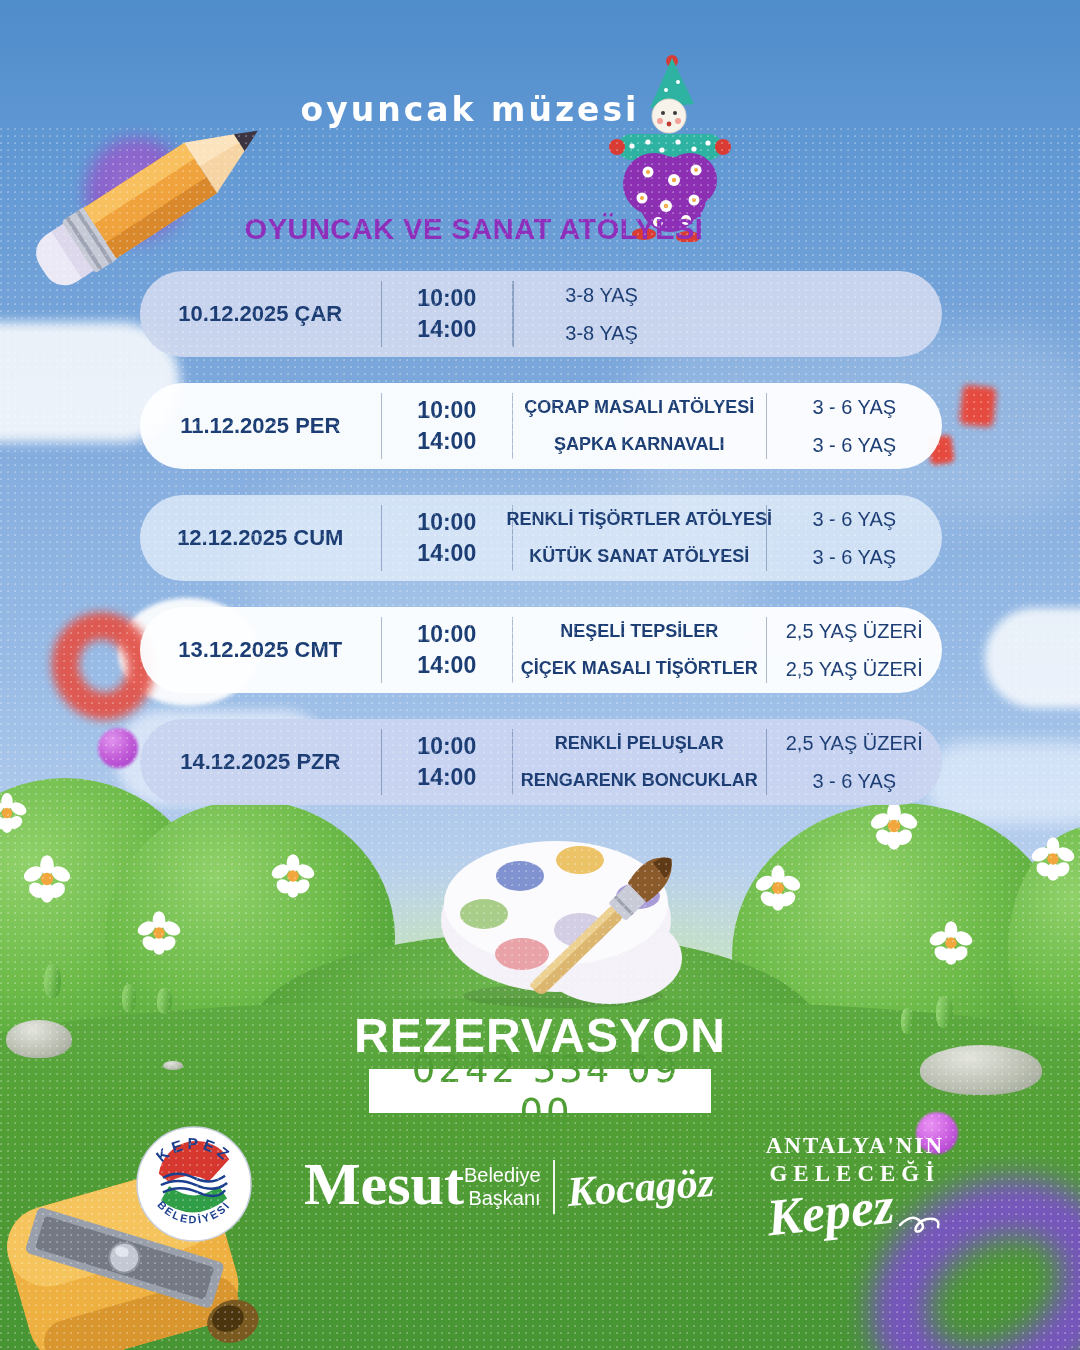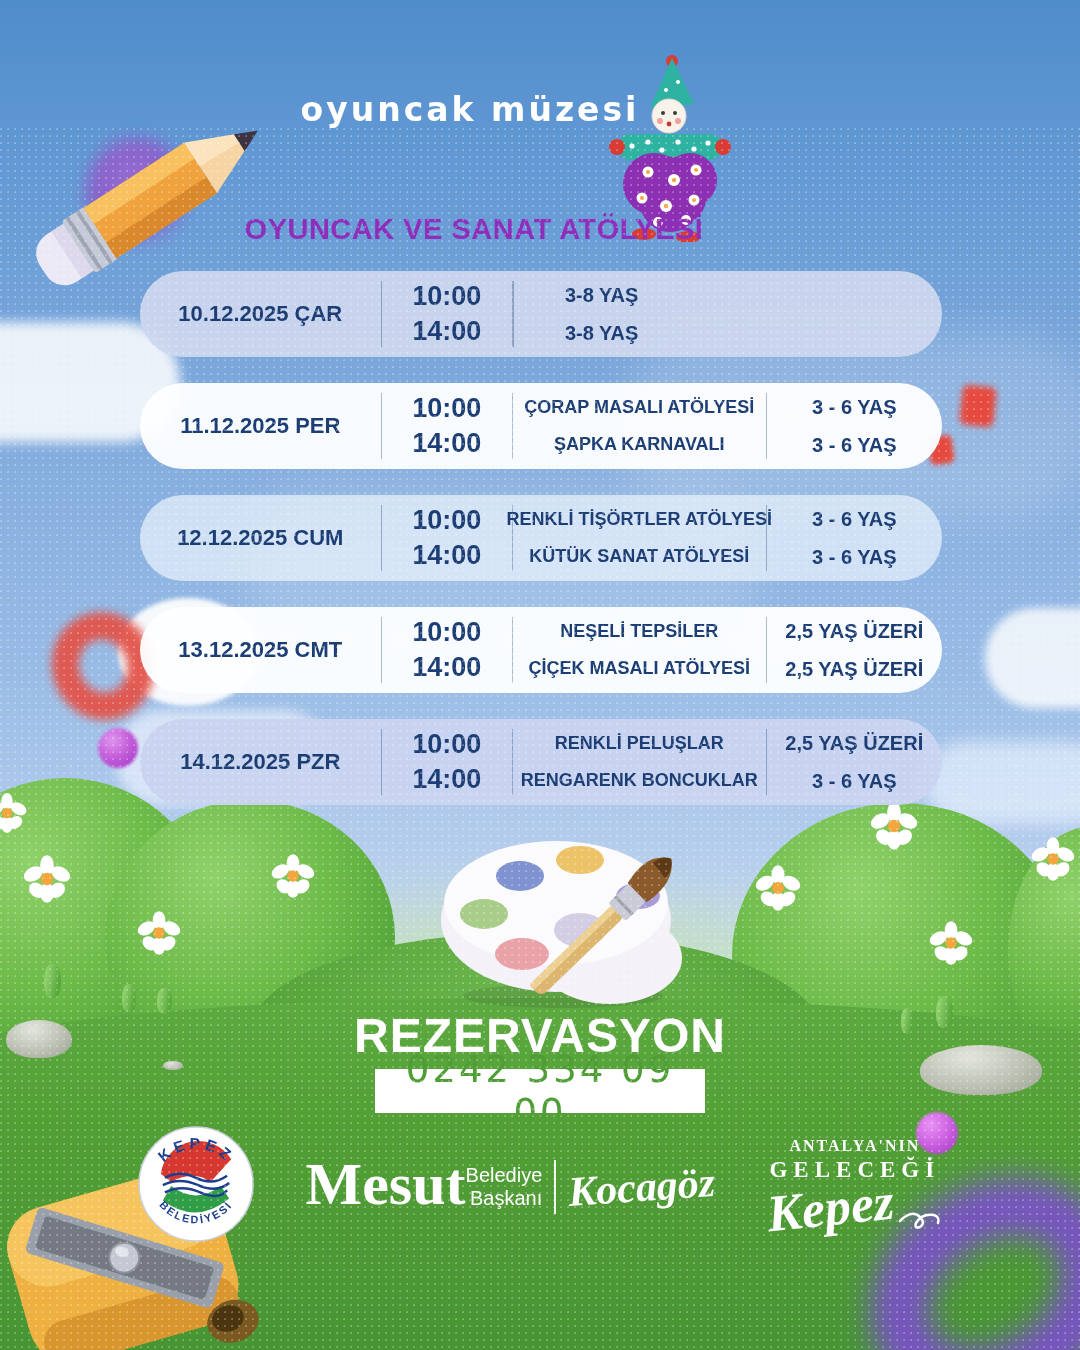--- a/index.html
+++ b/index.html
@@ -65,38 +65,38 @@
   
   .sched{left:140px;top:271px;width:802px;z-index:10;display:flex;flex-direction:column;gap:26px;}
   .row{height:86px;border-radius:46px;display:flex;align-items:center;color:#1c3e74;}
   .row.r1{background:rgba(204,215,238,.95);}
   .row.r2{background:rgba(253,254,255,.96);}
   .row.r3{background:rgba(234,242,252,.72);}
   .row.r4{background:rgba(253,254,255,.96);}
   .row.r5{background:rgba(200,212,239,.97);}
   .cell{display:flex;flex-direction:column;justify-content:center;align-items:center;height:66px;box-sizing:border-box;}
   .cell.date{width:30%;font-size:22px;font-weight:700;}
-  .cell.time{width:16.5%;font-size:27px;font-weight:700;gap:4px;border-left:1.5px solid rgba(28,62,116,.35);border-right:1.5px solid rgba(28,62,116,.35);}
+  .cell.time{width:16.5%;font-size:23px;font-weight:700;gap:4px;border-left:1.5px solid rgba(28,62,116,.35);border-right:1.5px solid rgba(28,62,116,.35);}
   .cell.act {width:31.5%;font-size:18px;font-weight:700;gap:16px;white-space:nowrap;}
-  .cell.age {width:22%;font-size:20px;font-weight:700;gap:15px;border-left:1.5px solid rgba(28,62,116,.35);}
+  .cell.age {width:22%;font-size:20px;font-weight:400;gap:15px;border-left:1.5px solid rgba(28,62,116,.35);}
   
   .resv{left:0;top:1008px;width:1080px;text-align:center;z-index:10;}
   .resv-label{font-size:48px;font-weight:800;color:#fff;letter-spacing:1px;}
   .resv-phone{margin:6px auto 0;width:330px;height:44px;background:#fff;display:flex;align-items:center;justify-content:center;
-    font-size:37px;font-weight:400;color:#4f9e35;letter-spacing:3px;font-family:"DejaVu Sans",sans-serif;}
+    font-size:37px;font-weight:400;color:#4f9e35;letter-spacing:3px;font-family:"DejaVu Sans",sans-serif;padding-left:12px;}
   
   .footer{left:0;top:1126px;width:1080px;z-index:10;display:flex;justify-content:center;align-items:center;gap:52px;color:#fff;}
   .mayor{display:flex;flex-direction:row;align-items:flex-end;}
   .mayor-first{font-family:"Liberation Serif",serif;font-size:60px;font-weight:700;line-height:1;}
   .mayor-sub{display:flex;align-items:center;gap:12px;margin-top:6px;}
   .mayor-title{text-align:right;font-size:20px;line-height:1.15;font-weight:400;}
   .mayor-div{width:2px;height:54px;background:rgba(255,255,255,.9);}
   .mayor-last{font-family:"Liberation Serif",serif;font-style:italic;font-size:42px;font-weight:700;transform:rotate(-4deg);}
   .slogan{display:flex;flex-direction:column;align-items:center;}
-  .slogan-l1{font-family:"Liberation Serif",serif;font-size:16px;letter-spacing:2px;font-weight:600;}
+  .slogan-l1{font-family:"Liberation Serif",serif;font-size:23px;letter-spacing:2px;font-weight:600;}
   .slogan-l2{font-family:"Liberation Serif",serif;font-size:23px;letter-spacing:6px;font-weight:600;margin-top:2px;}
   .slogan-sig{display:flex;align-items:flex-end;gap:4px;margin-top:2px;}
   .slogan-sig-text{font-family:"Liberation Serif",serif;font-style:italic;font-size:52px;font-weight:700;transform:rotate(-6deg);line-height:.9;}
   .daisy{position:absolute;z-index:6;}
   .dec{position:absolute;}
 </style>
 </head>
 <body>
 
 <div class="poster">
@@ -338,21 +338,21 @@
       </div>
     </div>
     <div class="row r4">
       <div class="cell date">13.12.2025 CMT</div>
       <div class="cell time">
         <span>10:00</span>
         <span>14:00</span>
       </div>
       <div class="cell act">
         <span>NEŞELİ TEPSİLER</span>
-        <span>ÇİÇEK MASALI ATÖLYESİ</span>
+        <span>ÇİÇEK MASALI TİŞÖRTLER</span>
       </div>
       <div class="cell age">
         <span>2,5 YAŞ ÜZERİ</span>
         <span>2,5 YAŞ ÜZERİ</span>
       </div>
     </div>
     <div class="row r5">
       <div class="cell date">14.12.2025 PZR</div>
       <div class="cell time">
         <span>10:00</span>

